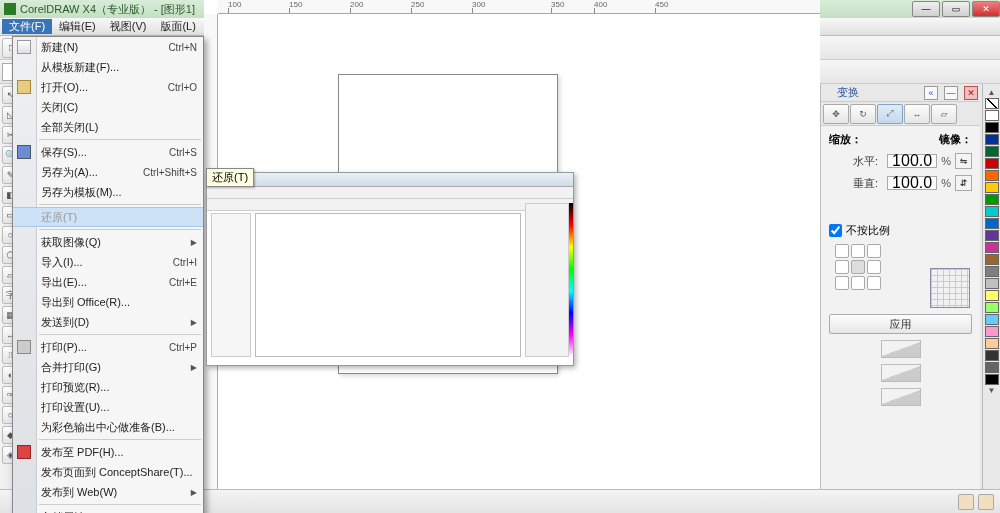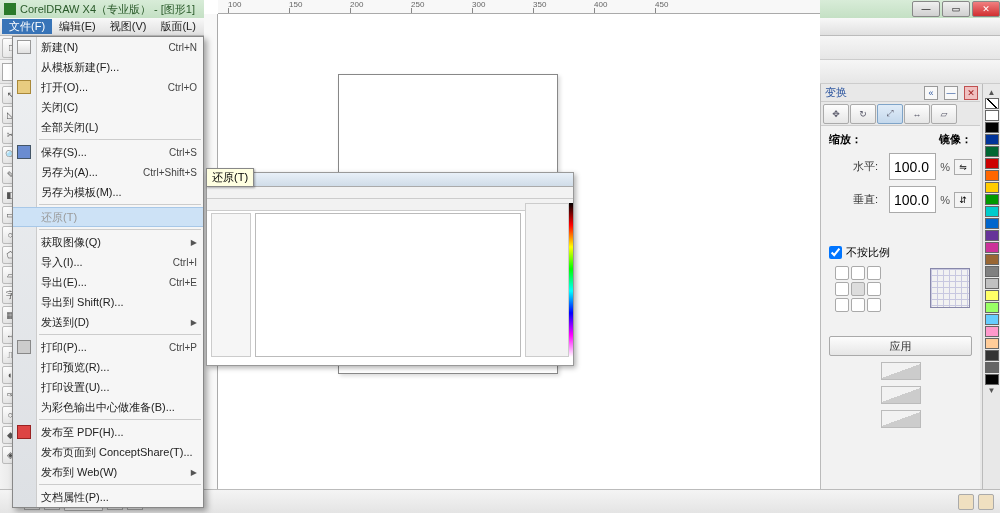--- a/index.html
+++ b/index.html
@@ -60,31 +60,31 @@
 .preview-thumb { position:absolute; top:172px; left:206px; width:368px; height:194px; background:#fff; border:1px solid #999; box-shadow:2px 2px 5px rgba(0,0,0,.3); z-index:250; }
 .preview-thumb .pt-title { height:14px; background:linear-gradient(#e8f0f8,#d0dce8); border-bottom:1px solid #aaa; }
 .preview-thumb .pt-bar { height:12px; background:#f2f2f2; border-bottom:1px solid #ccc; }
 .preview-thumb .pt-body { position:absolute; top:40px; left:48px; right:52px; bottom:8px; background:#fff; border:1px solid #bbb; }
 .preview-thumb .pt-side { position:absolute; top:40px; left:4px; width:40px; bottom:8px; background:#f6f6f6; border:1px solid #ccc; font-size:6px; color:#888; overflow:hidden; }
 .preview-thumb .pt-rpanel { position:absolute; top:30px; right:4px; width:44px; bottom:8px; background:#f2f2f2; border:1px solid #ccc; }
 .preview-thumb .pt-strip { position:absolute; top:30px; right:0; width:4px; bottom:8px; background:linear-gradient(#000,#f00,#ff0,#0f0,#0ff,#00f,#f0f,#fff); }
 
 
 .docker { position:absolute; top:84px; right:20px; width:160px; bottom:24px; background:#f2f2f2; border-left:1px solid #bbb; }
-.docker-title { height:18px; display:flex; align-items:center; padding-left:4px; color:#3058a0; font-size:11px; position:relative; background:#e8e8e8; border-bottom:1px solid #ccc; }
+.docker-title { height:18px; display:flex; align-items:center; padding-left:16px; color:#3058a0; font-size:11px; position:relative; background:#e8e8e8; border-bottom:1px solid #ccc; }
 .docker-title .help { position:absolute; right:42px; width:14px; height:14px; border:1px solid #999; background:#f8f8f8; display:flex; align-items:center; justify-content:center; font-size:9px; }
 .docker-title .min { position:absolute; right:22px; width:14px; height:14px; border:1px solid #999; background:#f8f8f8; display:flex; align-items:center; justify-content:center; font-size:9px; }
 .docker-title .close { position:absolute; right:2px; width:14px; height:14px; border:1px solid #c05050; background:#f0c0c0; display:flex; align-items:center; justify-content:center; font-size:9px; color:#a02020; }
 .docker-tabs { height:24px; display:flex; align-items:center; gap:1px; padding:2px; background:#e8e8e8; border-bottom:1px solid #ccc; }
 .docker-tabs .dtab { width:26px; height:20px; border:1px solid #aaa; background:linear-gradient(#fdfdfd,#e6e6e6); border-radius:2px; display:flex; align-items:center; justify-content:center; font-size:9px; color:#556; }
 .docker-tabs .dtab.active { background:linear-gradient(#e0ecf8,#c4d8ec); border-color:#7fa4c8; }
 .docker-body { padding:6px 8px; }
 .docker-row { display:flex; align-items:center; margin-bottom:6px; gap:4px; }
 .docker-row .dlbl { width:32px; color:#333;margin-left:24px; }
-.docker-row .dval { flex:1; height:27px; border:1px solid #aaa; background:#fff; display:flex; align-items:center; padding:0 4px; font-size:14px; }
+.docker-row .dval { flex:1; height:14px; border:1px solid #aaa; background:#fff; display:flex; align-items:center; padding:0 4px; font-size:16px; }
 .docker-row .unit { color:#555; }
 .docker-row .sbtn { width:18px; height:16px; border:1px solid #aaa; background:#f4f4f4; display:flex; align-items:center; justify-content:center; font-size:9px; }
 .anchor-grid { display:grid; grid-template-columns:repeat(3,14px); grid-template-rows:repeat(3,14px); gap:2px; margin:6px 0 6px 6px; }
 .anchor-grid .ab { border:1px solid #aaa; background:#fff; border-radius:2px; }
 .anchor-grid .ab.sel { background:#ddd; }
 .grid-preview { position:absolute; right:10px; top:184px; width:40px; height:40px; border:1px solid #88a; background-image:linear-gradient(#c8c8e0 1px,transparent 1px),linear-gradient(90deg,#c8c8e0 1px,transparent 1px); background-size:6px 6px; }
 .docker-btn { display:block; width:100%; height:20px; border:1px solid #aaa; background:linear-gradient(#fdfdfd,#e6e6e6); border-radius:2px; margin-top:4px; text-align:center; line-height:18px; color:#333; }
 .slope { width:40px; height:18px; margin:6px auto; position:relative; }
 .slope::before { content:""; position:absolute; inset:0; background:linear-gradient(160deg,transparent 50%,#ccc 50%); border:1px solid #bbb; }
 .docker-section { text-align:center; margin-top:6px; }
@@ -209,21 +209,21 @@
   <div class="tool">◈</div>
 </div>
 
 <div class="workarea">
   <div class="ruler-h" id="rulerh">
       <div class="tick" style="left: 10px;">100</div>
       <div class="tick" style="left: 71px;">150</div>
       <div class="tick" style="left: 132px;">200</div>
       <div class="tick" style="left: 193px;">250</div>
       <div class="tick" style="left: 254px;">300</div>
-      <div class="tick" style="left: 315px;">350</div>
+      <div class="tick" style="left: 333px;">350</div>
       <div class="tick" style="left: 376px;">400</div>
       <div class="tick" style="left: 437px;">450</div>
     </div>
   <div class="ruler-v"></div>
   <div class="canvas">
     <div class="page-rect"></div>
   </div>
 </div>
 
 <div class="filemenu" id="filemenu">
@@ -270,30 +270,33 @@
     </div>
     <div class="mi">
       <span>导入(I)...</span>
       <span class="shortcut">Ctrl+I</span>
     </div>
     <div class="mi">
       <span>导出(E)...</span>
       <span class="shortcut">Ctrl+E</span>
     </div>
     <div class="mi">
-      <span>导出到 Shift(R)...</span>
+      <span>导出到 Office(R)...</span>
     </div>
     <div class="mi has-sub">
       <span>发送到(D)</span>
     </div>
     <hr>
     <div class="mi">
       <div class="ic ic-print"></div>
       <span>打印(P)...</span>
       <span class="shortcut">Ctrl+P</span>
+    </div>
+    <div class="mi has-sub">
+      <span>合并打印(G)</span>
     </div>
     <div class="mi">
       <span>打印预览(R)...</span>
     </div>
     <div class="mi">
       <span>打印设置(U)...</span>
     </div>
     <div class="mi">
       <span>为彩色输出中心做准备(B)...</span>
     </div>

